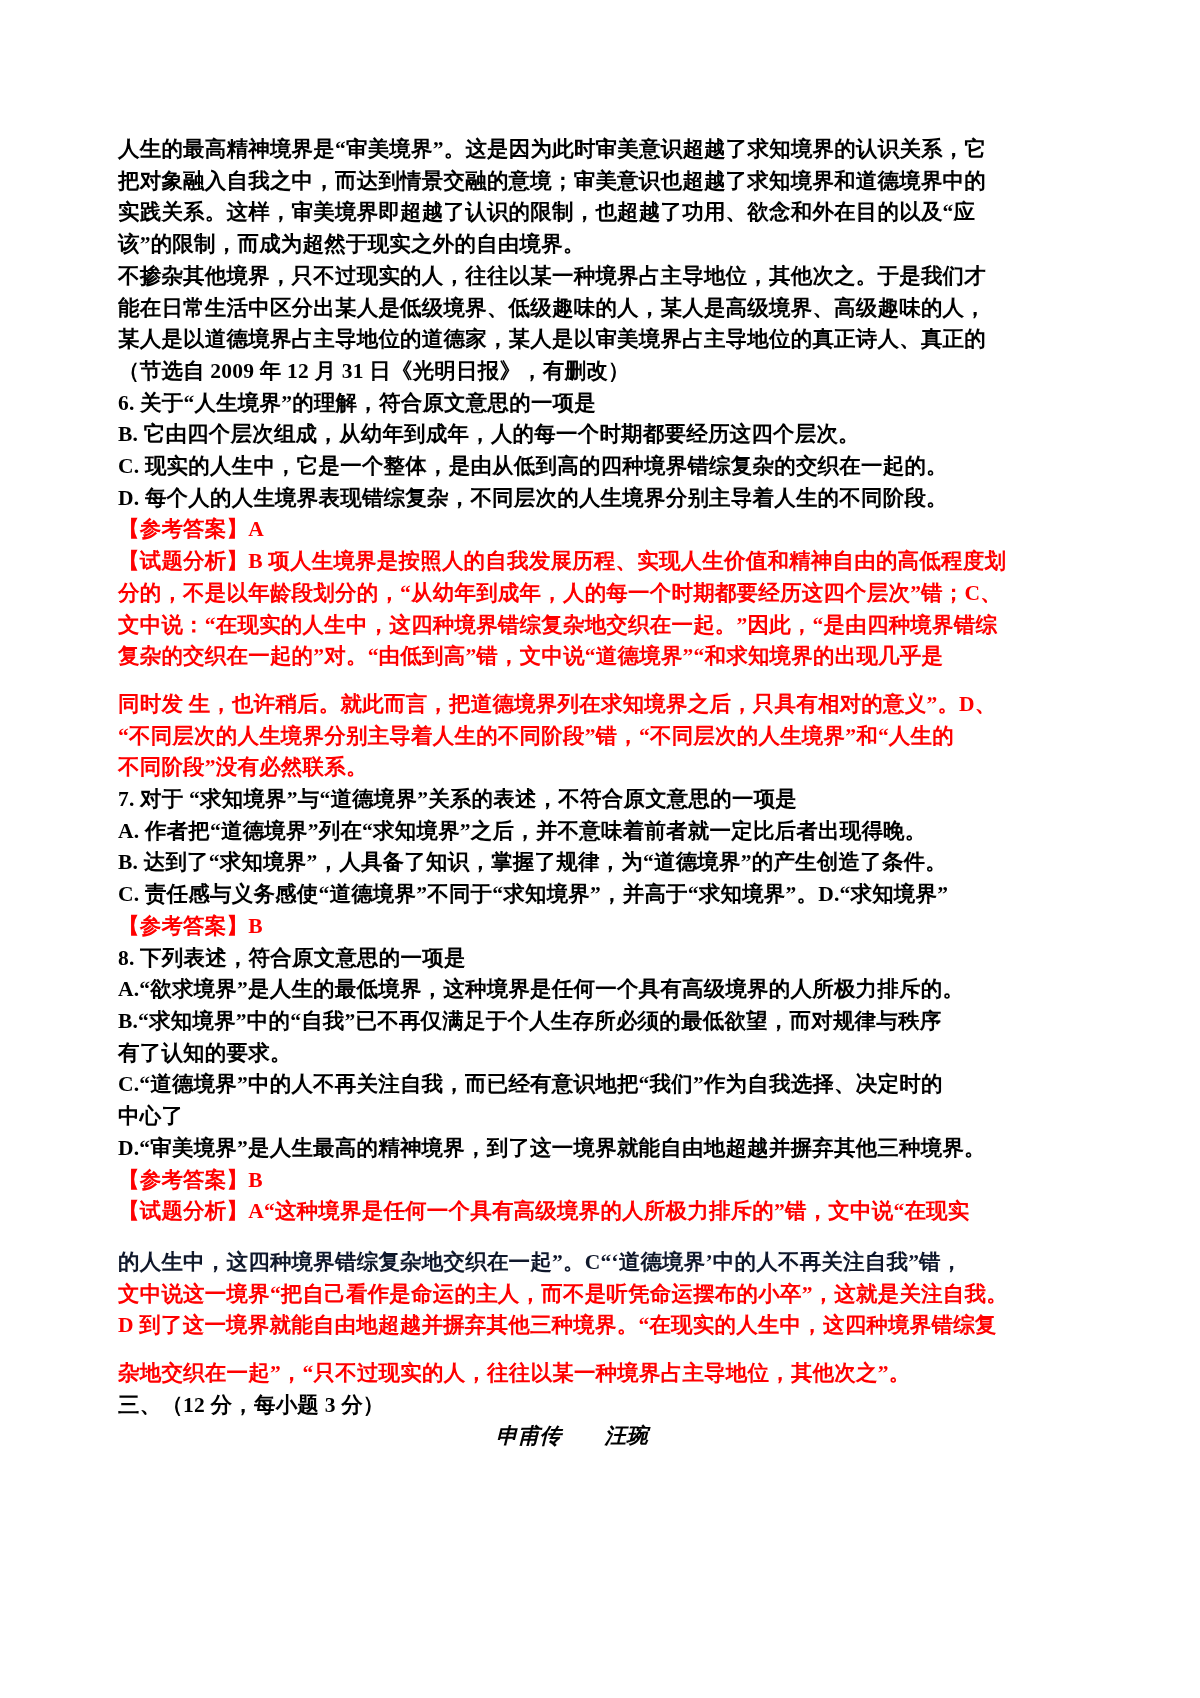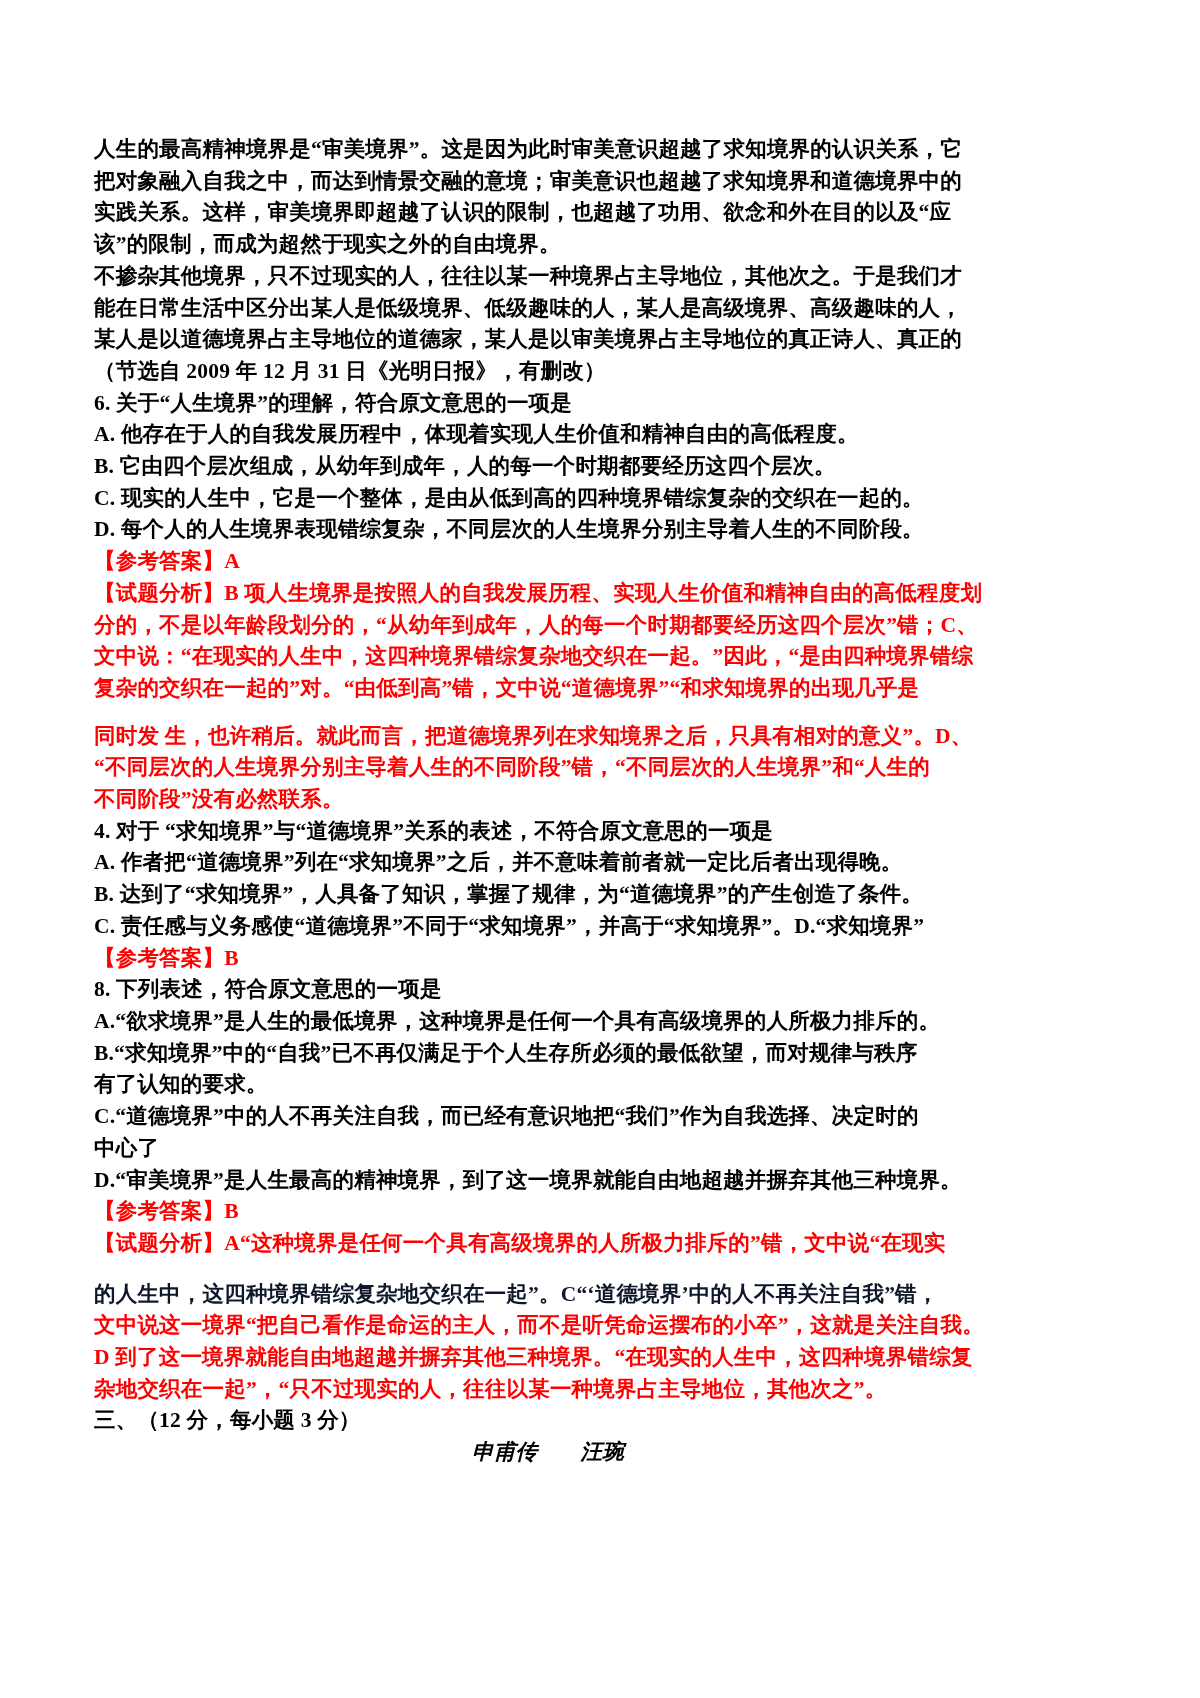--- a/index.html
+++ b/index.html
@@ -10,21 +10,21 @@
   body {
     width: 1200px;
     height: 1698px;
     overflow: hidden;
     font-family: "Liberation Serif", "DejaVu Serif", serif;
   }
   .page {
     box-sizing: border-box;
     width: 1200px;
     height: 1698px;
-    padding: 134px 137px 0 94px;
+    padding: 134px 137px 0 118px;
     background: #ffffff;
   }
   .doc-body {
     width: 908px;
   }
   .line {
     font-size: 21.5px;
     line-height: 31.7px;
     font-weight: bold;
     color: #000000;
@@ -47,46 +47,45 @@
   <div class="doc-body" id="doc-body">
       <div class="line">人生的最高精神境界是“审美境界”。这是因为此时审美意识超越了求知境界的认识关系，它</div>
       <div class="line">把对象融入自我之中，而达到情景交融的意境；审美意识也超越了求知境界和道德境界中的</div>
       <div class="line">实践关系。这样，审美境界即超越了认识的限制，也超越了功用、欲念和外在目的以及“应</div>
       <div class="line">该”的限制，而成为超然于现实之外的自由境界。</div>
       <div class="line">不掺杂其他境界，只不过现实的人，往往以某一种境界占主导地位，其他次之。于是我们才</div>
       <div class="line">能在日常生活中区分出某人是低级境界、低级趣味的人，某人是高级境界、高级趣味的人，</div>
       <div class="line">某人是以道德境界占主导地位的道德家，某人是以审美境界占主导地位的真正诗人、真正的</div>
       <div class="line">（节选自 2009 年 12 月 31 日《光明日报》，有删改）</div>
       <div class="line">6. 关于“人生境界”的理解，符合原文意思的一项是</div>
-      <div class="line">A. 他存在于人的自我发展历程中，体现着实现人生价值和精神自由的高低程度。</div>
       <div class="line">B. 它由四个层次组成，从幼年到成年，人的每一个时期都要经历这四个层次。</div>
       <div class="line">C. 现实的人生中，它是一个整体，是由从低到高的四种境界错综复杂的交织在一起的。</div>
       <div class="line">D. 每个人的人生境界表现错综复杂，不同层次的人生境界分别主导着人生的不同阶段。</div>
       <div class="line red" style="color: rgb(255, 0, 0);">【参考答案】A</div>
       <div class="line red" style="color: rgb(255, 0, 0);">【试题分析】B 项人生境界是按照人的自我发展历程、实现人生价值和精神自由的高低程度划</div>
       <div class="line red" style="color: rgb(255, 0, 0);">分的，不是以年龄段划分的，“从幼年到成年，人的每一个时期都要经历这四个层次”错；C、</div>
       <div class="line red" style="color: rgb(255, 0, 0);">文中说：“在现实的人生中，这四种境界错综复杂地交织在一起。”因此，“是由四种境界错综</div>
       <div class="line red" style="color: rgb(255, 0, 0);">复杂的交织在一起的”对。“由低到高”错，文中说“道德境界”“和求知境界的出现几乎是</div>
       <div class="line red" style="color: rgb(255, 0, 0); margin-top: 16px;">同时发 生，也许稍后。就此而言，把道德境界列在求知境界之后，只具有相对的意义”。D、</div>
       <div class="line red" style="color: rgb(255, 0, 0);">“不同层次的人生境界分别主导着人生的不同阶段”错，“不同层次的人生境界”和“人生的</div>
       <div class="line red" style="color: rgb(255, 0, 0);">不同阶段”没有必然联系。</div>
-      <div class="line">4. 对于 “求知境界”与“道德境界”关系的表述，不符合原文意思的一项是</div>
+      <div class="line">7. 对于 “求知境界”与“道德境界”关系的表述，不符合原文意思的一项是</div>
       <div class="line">A. 作者把“道德境界”列在“求知境界”之后，并不意味着前者就一定比后者出现得晚。</div>
       <div class="line">B. 达到了“求知境界”，人具备了知识，掌握了规律，为“道德境界”的产生创造了条件。</div>
       <div class="line">C. 责任感与义务感使“道德境界”不同于“求知境界”，并高于“求知境界”。D.“求知境界”</div>
       <div class="line red" style="color: rgb(255, 0, 0);">【参考答案】B</div>
       <div class="line">8. 下列表述，符合原文意思的一项是</div>
       <div class="line">A.“欲求境界”是人生的最低境界，这种境界是任何一个具有高级境界的人所极力排斥的。</div>
       <div class="line">B.“求知境界”中的“自我”已不再仅满足于个人生存所必须的最低欲望，而对规律与秩序</div>
       <div class="line">有了认知的要求。</div>
       <div class="line">C.“道德境界”中的人不再关注自我，而已经有意识地把“我们”作为自我选择、决定时的</div>
       <div class="line">中心了</div>
       <div class="line">D.“审美境界”是人生最高的精神境界，到了这一境界就能自由地超越并摒弃其他三种境界。</div>
       <div class="line red" style="color: rgb(255, 0, 0);">【参考答案】B</div>
       <div class="line red" style="color: rgb(255, 0, 0);">【试题分析】A“这种境界是任何一个具有高级境界的人所极力排斥的”错，文中说“在现实</div>
       <div class="line red" style="color: #0f172a; margin-top: 19px;">的人生中，这四种境界错综复杂地交织在一起”。C“‘道德境界’中的人不再关注自我”错，</div>
       <div class="line red" style="color: rgb(255, 0, 0);">文中说这一境界“把自己看作是命运的主人，而不是听凭命运摆布的小卒”，这就是关注自我。</div>
       <div class="line red" style="color: rgb(255, 0, 0);">D 到了这一境界就能自由地超越并摒弃其他三种境界。“在现实的人生中，这四种境界错综复</div>
-      <div class="line red" style="color: rgb(255, 0, 0);">杂地交织在一起”，“只不过现实的人，往往以某一种境界占主导地位，其他次之”。</div>
+      <div class="line red" style="color: rgb(255, 0, 0); margin-top: 16px;">杂地交织在一起”，“只不过现实的人，往往以某一种境界占主导地位，其他次之”。</div>
       <div class="line">三、（12 分，每小题 3 分）</div>
       <div class="line center">申甫传　　汪琬</div>
     </div>
 </div>
 
 </body></html>

